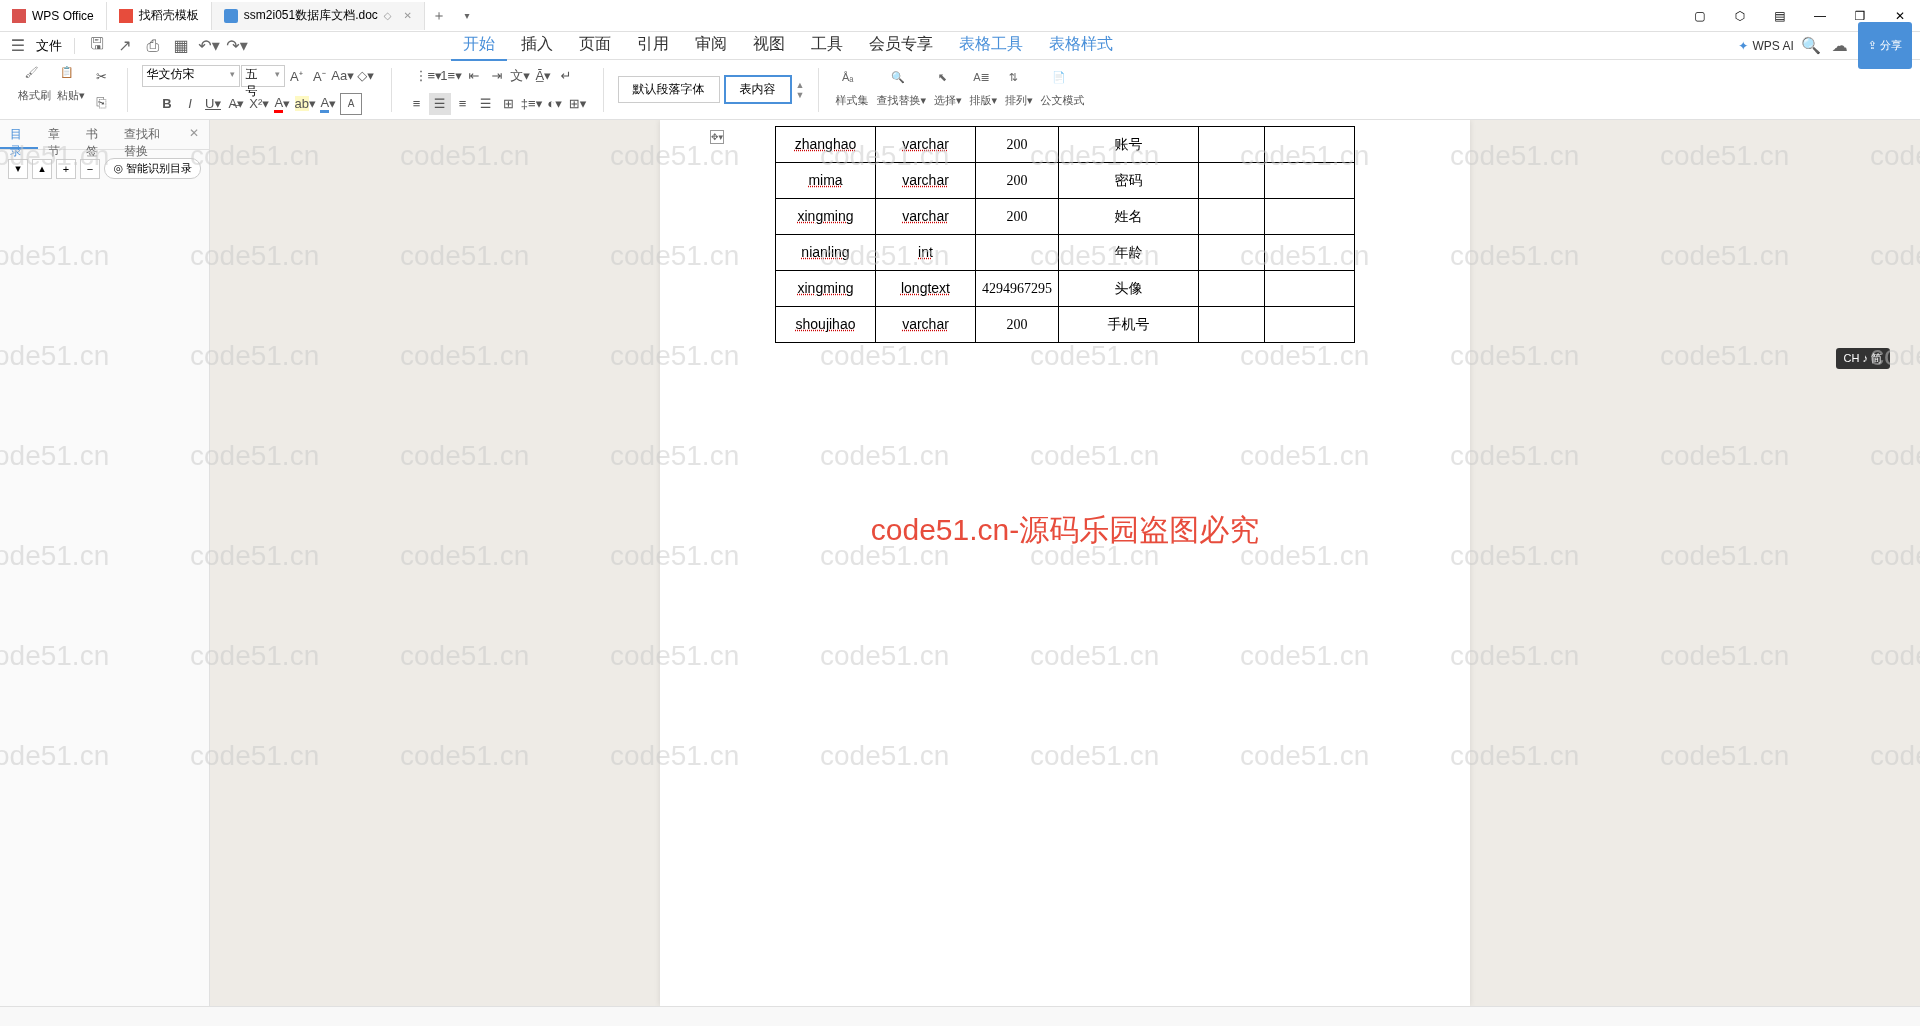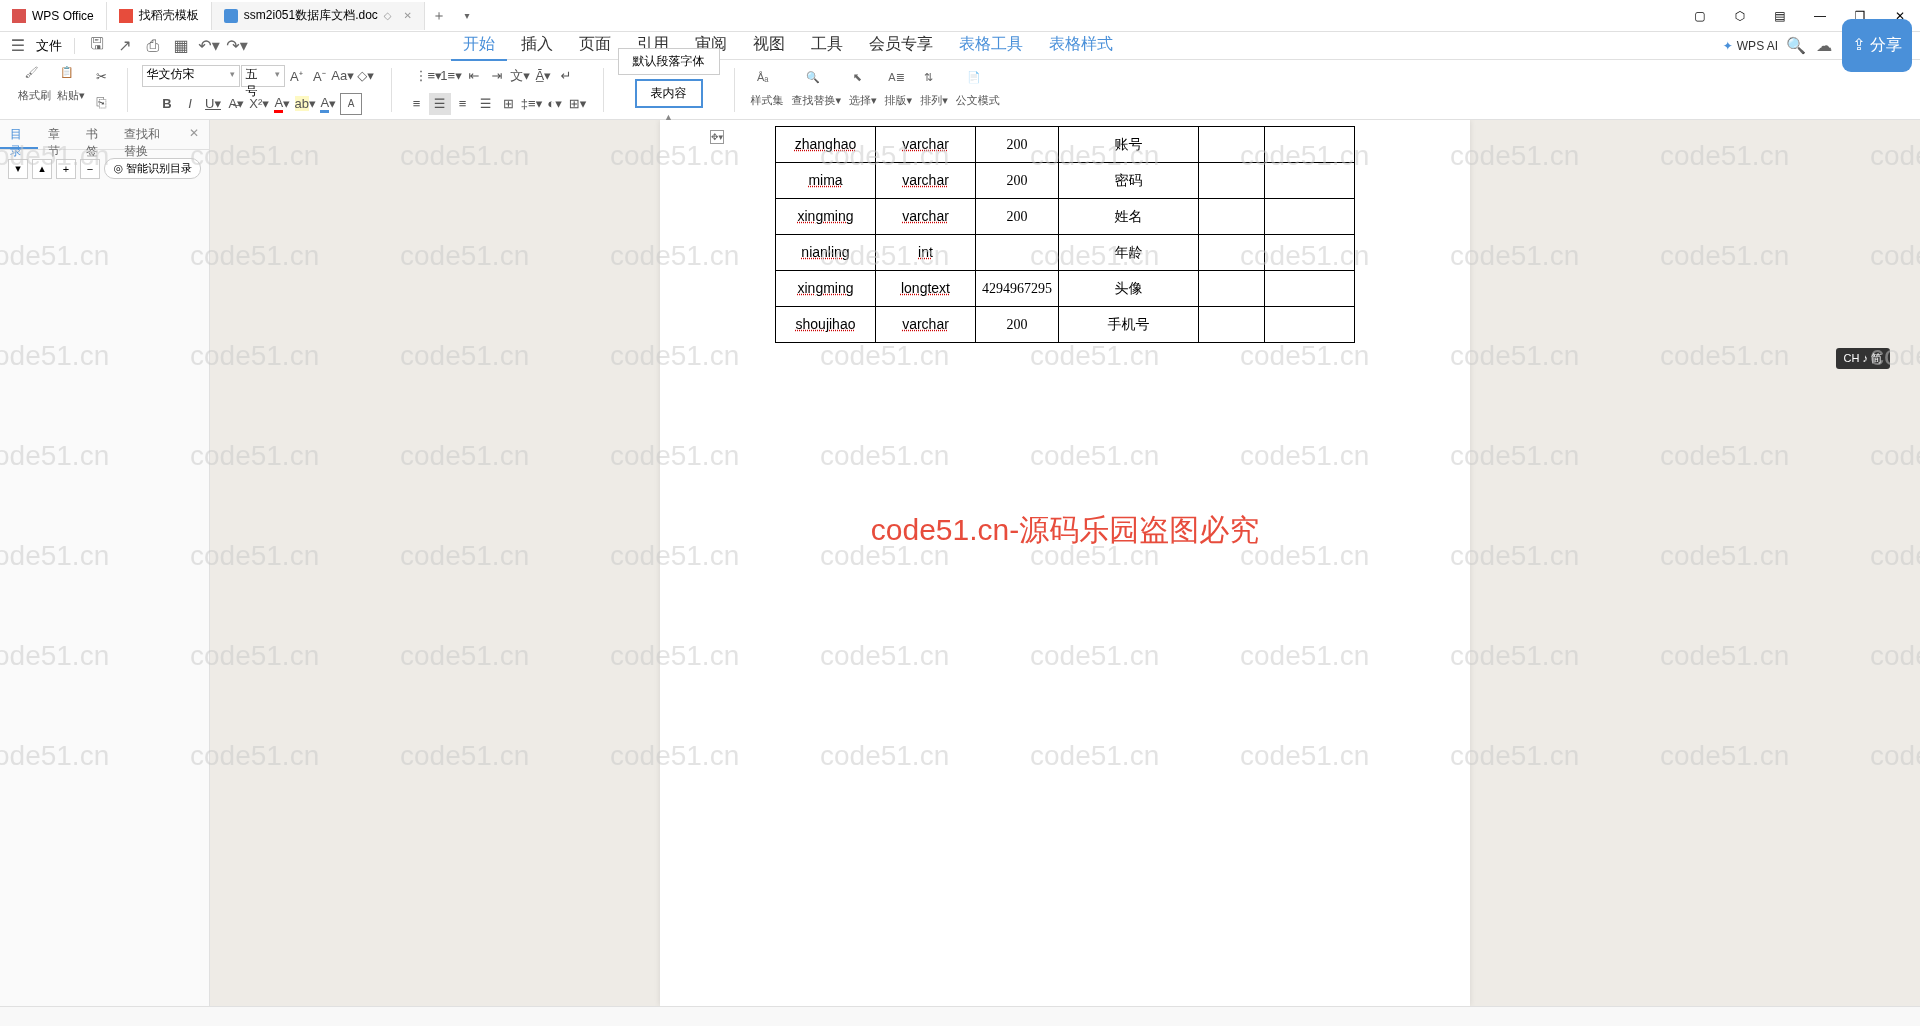--- a/index.html
+++ b/index.html
@@ -18,21 +18,21 @@
 .menubar{height:28px;background:#fff;display:flex;align-items:center;padding:0 8px;gap:4px;border-bottom:1px solid #e0e0e0}
 .menu-left{display:flex;align-items:center;gap:8px}
 .menu-icon-btn{width:20px;height:20px;display:flex;align-items:center;justify-content:center;cursor:pointer;color:#666}
 .menu-divider{width:1px;height:16px;background:#ddd;margin:0 4px}
 .menu-tabs{display:flex;gap:2px;margin-left:200px}
 .menu-tab{padding:4px 12px;font-size:16px;cursor:pointer;color:#333}
 .menu-tab.active{color:#4a90d9;border-bottom:2px solid #4a90d9}
 .menu-tab.blue{color:#4a90d9}
 .menu-right{margin-left:auto;display:flex;align-items:center;gap:8px}
 .wps-ai{display:flex;align-items:center;gap:4px;font-size:12px;color:#333}
-.share-btn{background:#4a90d9;color:#fff;padding:16px 10px;border-radius:9px;font-size:16px;cursor:pointer}
+.share-btn{background:#4a90d9;color:#fff;padding:16px 10px;border-radius:3px;font-size:11px;cursor:pointer}
 .ribbon{height:60px;background:#fff;display:flex;align-items:center;padding:0 12px;gap:4px;border-bottom:1px solid #e0e0e0}
 .ribbon-group{display:flex;flex-direction:column;align-items:center;gap:2px;padding:0 6px}
 .ribbon-group.vert{height:50px;justify-content:space-between}
 .ribbon-btn{display:flex;flex-direction:column;align-items:center;font-size:11px;color:#555;cursor:pointer;gap:2px}
 .ribbon-icon{width:20px;height:20px;color:#666}
 .ribbon-divider{width:1px;height:44px;background:#e0e0e0;margin:0 4px}
 .font-sel{height:22px;border:1px solid #ccc;font-size:12px;padding:0 18px 0 4px;background:#fff;cursor:pointer;position:relative}
 .font-sel::after{content:"▾";position:absolute;right:4px;top:3px;font-size:9px;color:#888}
 .mini-btn{width:22px;height:22px;display:inline-flex;align-items:center;justify-content:center;font-size:13px;cursor:pointer;color:#555}
 .mini-btn.bold{font-weight:bold}
@@ -185,21 +185,21 @@
       <span class="mini-btn" style="background:#e0e0e0">☰</span>
       <span class="mini-btn">≡</span>
       <span class="mini-btn">☰</span>
       <span class="mini-btn">⊞</span>
       <span class="mini-btn">‡≡▾</span>
       <span class="mini-btn">◐▾</span>
       <span class="mini-btn">⊞▾</span>
     </div>
   </div>
   <div class="ribbon-divider"></div>
-  <div class="ribbon-group" style="flex-direction:column;gap:4px;align-items:center">
+  <div class="ribbon-group" style="flex-direction:row;gap:4px;align-items:center">
     <div class="style-box">默认段落字体</div>
     <div class="style-box sel">表内容</div>
     <div style="display:flex;flex-direction:column;font-size:9px;color:#888">
       <span>▲</span>
       <span>▼</span>
     </div>
   </div>
   <div class="ribbon-divider"></div>
   <div class="ribbon-right">
     <div class="ribbon-btn">

